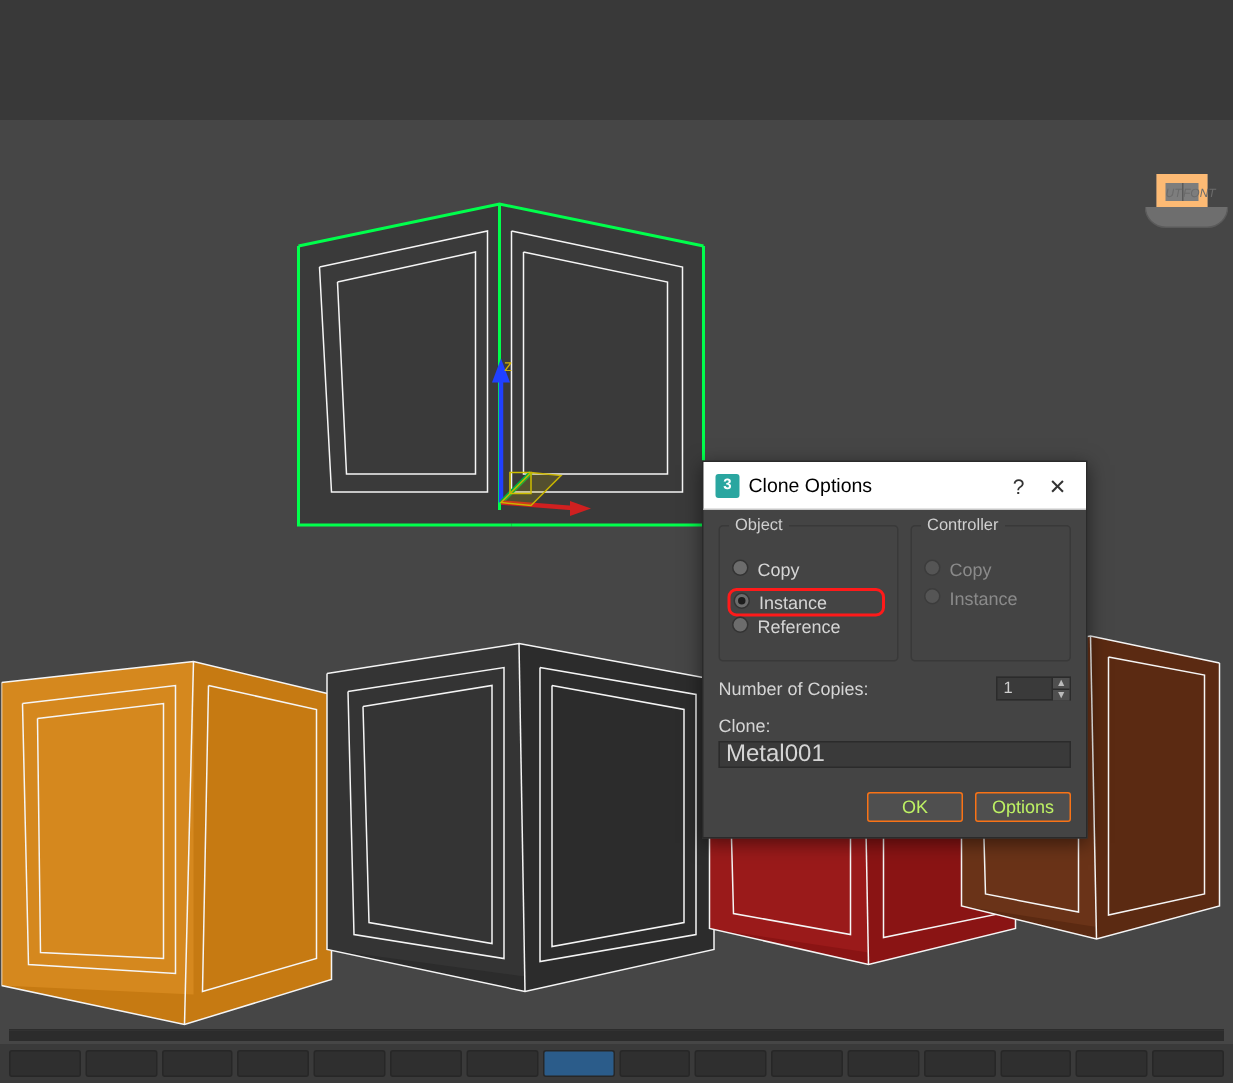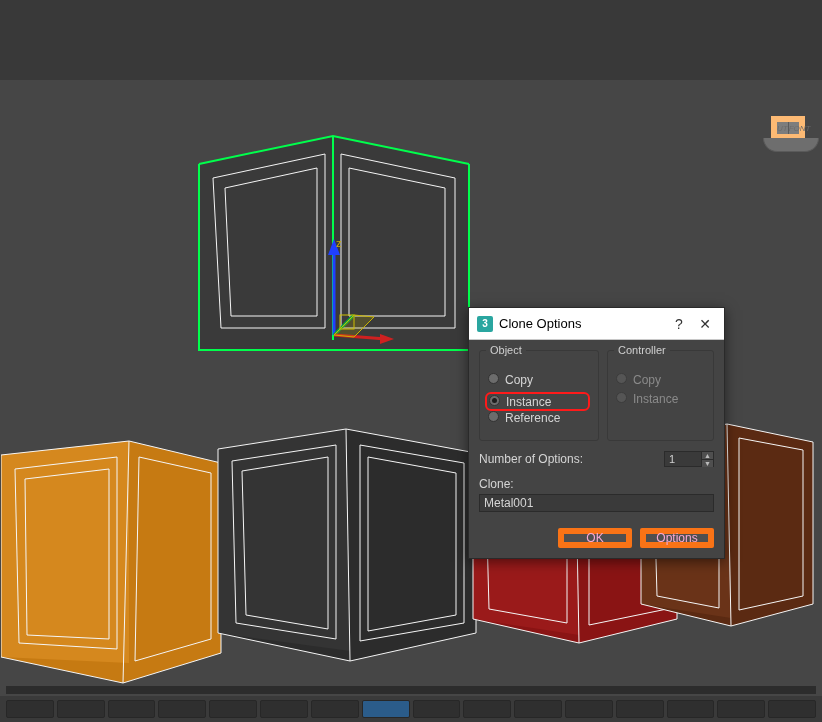--- a/index.html
+++ b/index.html
@@ -119,28 +119,28 @@
     display:flex; align-items:stretch; height:16px; width:50px;
     background:#3a3a3a; border:1px solid #2b2b2b; font-size:11px;
   }
   .spinner .val { flex:1; padding:0 4px; display:flex; align-items:center; color:#d0d0d0; }
   .spinner .arrows { width:12px; display:flex; flex-direction:column; border-left:1px solid #2b2b2b; }
   .spinner .arrows div { flex:1; display:flex; align-items:center; justify-content:center; font-size:7px; color:#bbb; background:#4f4f4f; }
   .spinner .arrows div:first-child { border-bottom:1px solid #2b2b2b; }
 
   .name-input {
     width:100%; height:18px; background:#3a3a3a; color:#d5d5d5;
-    border:1px solid #2b2b2b; padding:0 4px; font-size:12px;
+    border:1px solid #2b2b2b; padding:0 4px; font-size:16px;
     font-family:inherit; outline:none;
   }
 
   .dlg-buttons { display:flex; justify-content:flex-end; gap:8px; padding:6px 10px 10px 0; }
   .btn {
-    width:74px; height:20px; background:#4f4f4f; color:#f9a8d4;
-    border:6px solid #f97316; border-radius:2px; font-size:12px;
+    width:64px; height:20px; background:#4f4f4f; color:#bef264;
+    border:1px solid #f97316; border-radius:2px; font-size:12px;
     display:flex; align-items:center; justify-content:center;
   }
 </style>
 </head>
 <body>
 
 <div class="viewport">
   <div class="viewport-inner">
 
     <div class="floor-split"></div>
@@ -310,21 +310,21 @@
             <span>Copy</span>
           </div>
           <div class="radio-row">
             <span class="radio-dot"></span>
             <span>Instance</span>
           </div>
         </div>
       </div>
 
       <div class="field-row">
-        <label>Number of Options:</label>
+        <label>Number of Copies:</label>
         <div style="flex:1"></div>
         <div class="spinner">
           <div class="val">1</div>
           <div class="arrows">
             <div>▲</div>
             <div>▼</div>
           </div>
         </div>
       </div>
 

